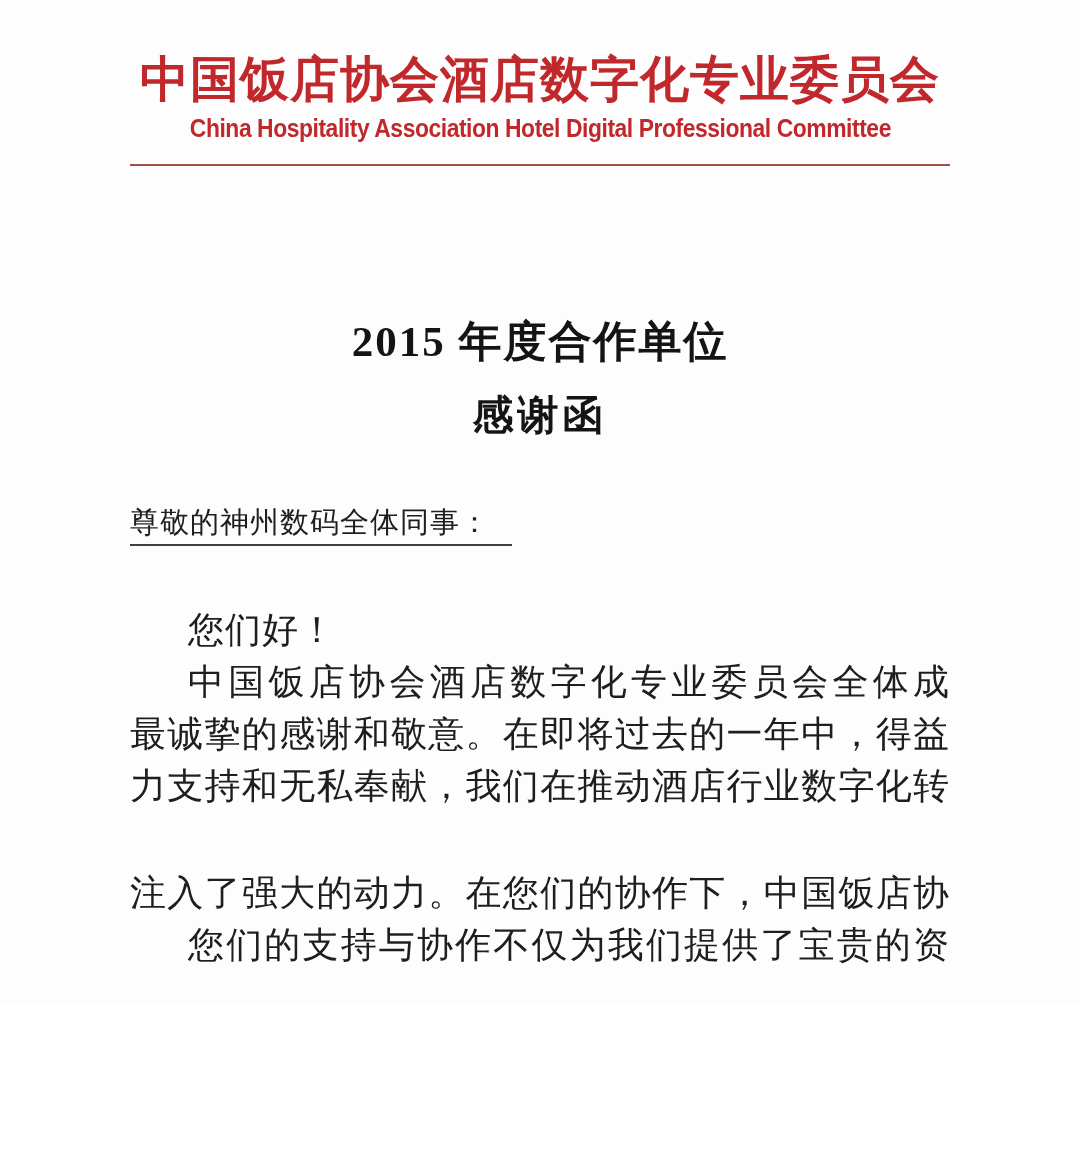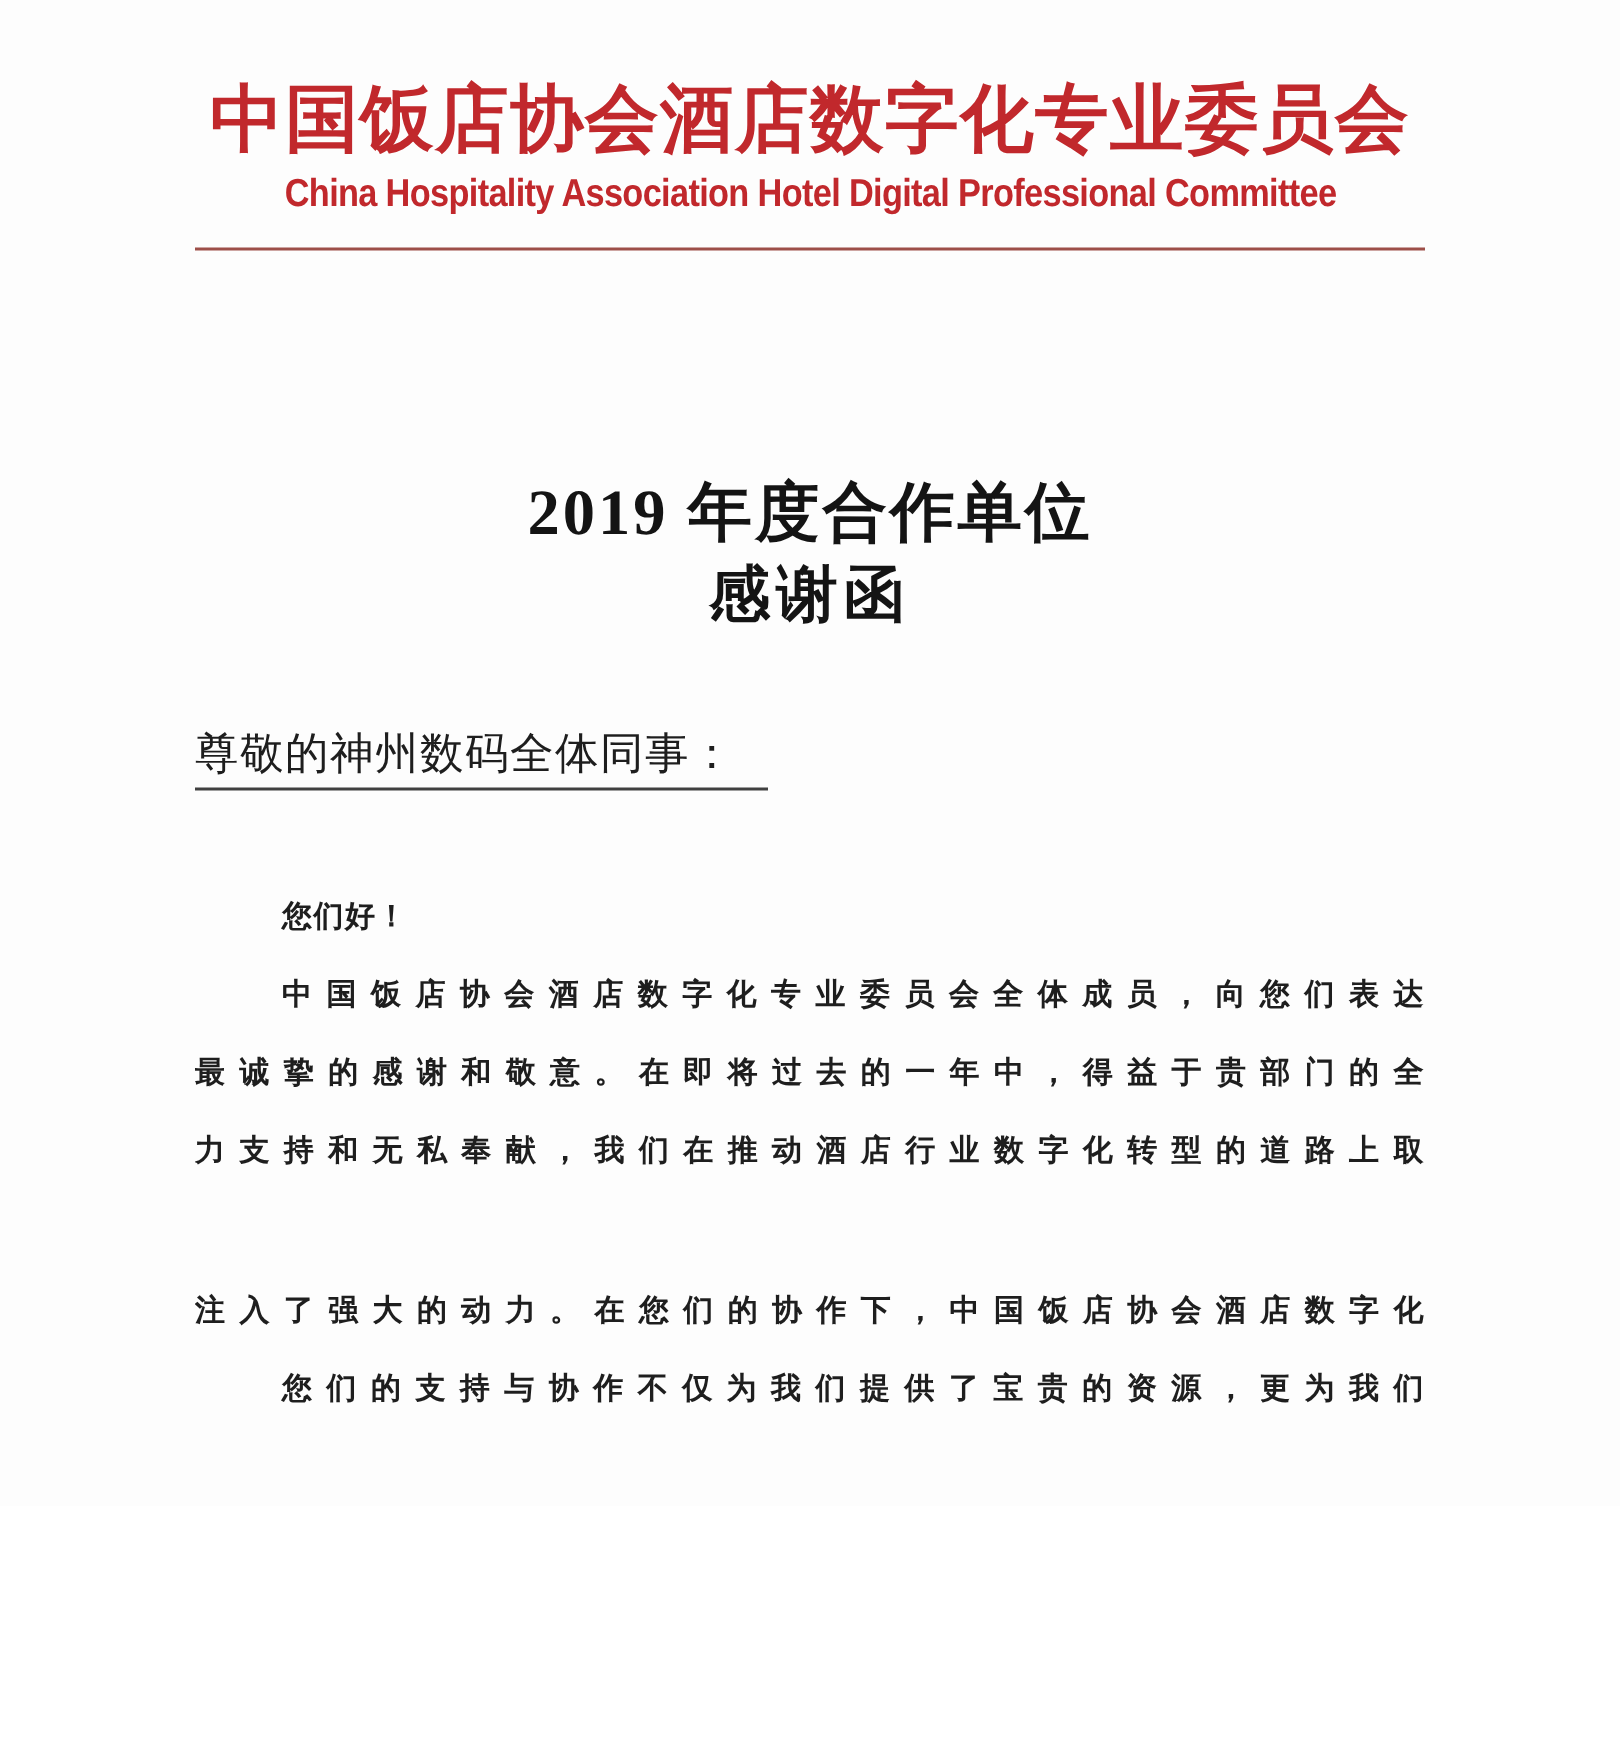--- a/index.html
+++ b/index.html
@@ -57,21 +57,21 @@
     border-top:2px solid var(--rule);
   }
   
   .doc-title{margin-top:150px;text-align:center;font-weight:bold;color:#141414;}
   .doc-title .t1{
     font-size:43px;
     line-height:52px;
     letter-spacing:2px;
   }
   .doc-title .t2{
-    margin-top:4px;
+    margin-top:24px;
     font-size:41px;
     line-height:46px;
     letter-spacing:4px;
     text-align:center;
   }
   
   .salutation{
     margin-top:64px;
     line-height:40px;
     font-size:29px;
@@ -80,27 +80,26 @@
     display:inline-block;
     padding-right:22px;
     padding-bottom:2px;
     border-bottom:2px solid #404040;
     letter-spacing:1px;
   }
   
   .body{margin-top:58px;}
   .para + .para{margin-top:55px;}
   .line{
-    font-size:20px;
+    font-size:36px;
     line-height:52px;
     height:52px;
     letter-spacing:1px;
     white-space:nowrap;
     overflow:hidden;
-    font-weight:bold;
   }
   .line.just{
     white-space:normal;
     text-align:justify;
     text-align-last:justify;
     text-justify:inter-character;
   }
   .line.ind{text-indent:58px;}
 </style>
 </head>
@@ -110,21 +109,21 @@
   <div class="content">
     <header>
       <div class="cn-title">中国饭店协会酒店数字化专业委员会</div>
       <div class="en-title-wrap">
         <span class="en-title">China Hospitality Association Hotel Digital Professional Committee</span>
       </div>
       <div class="rule"></div>
     </header>
 
     <div class="doc-title">
-      <div class="t1">2019 年度合作单位</div>
+      <div class="t1">2015 年度合作单位</div>
       <div class="t2">感谢函</div>
     </div>
 
     <div class="salutation">
       <span class="sal-text">尊敬的神州数码全体同事：</span>
     </div>
 
     <main class="body">
         <div class="para">
           <div class="line ind">您们好！</div>

